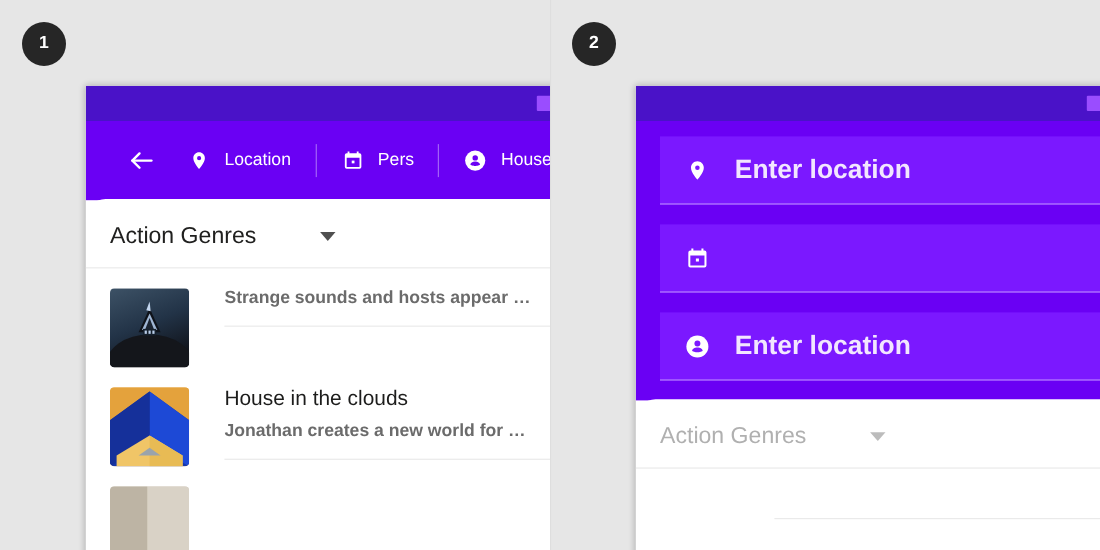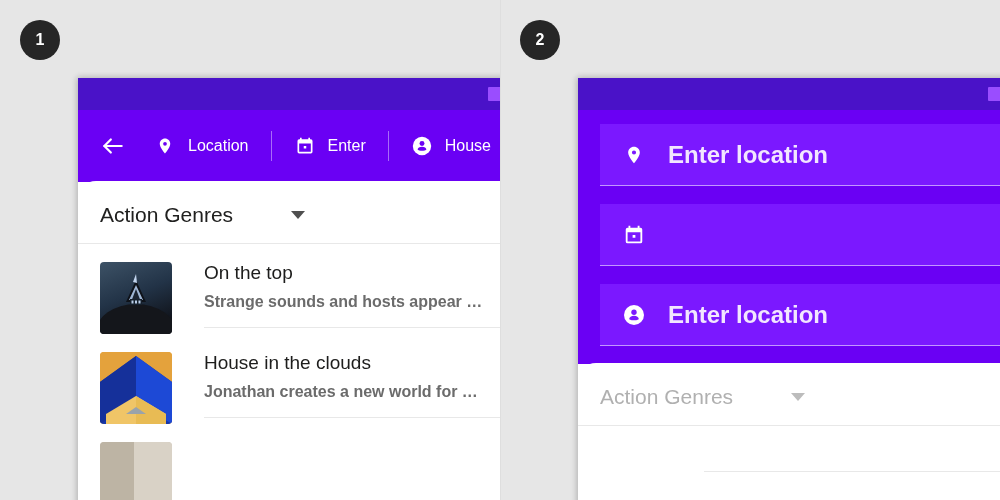--- a/index.html
+++ b/index.html
@@ -85,21 +85,21 @@
     background: #9a4dff;
     border-radius: 1px;
   }
 
   
   .toolbar {
     height: 72px;
     background: #6a00f4;
     display: flex;
     align-items: center;
-    padding-left: 20px;
+    padding-left: 36px;
     box-sizing: border-box;
   }
   .tb-back {
     width: 30px;
     height: 30px;
     display: flex;
     align-items: center;
     justify-content: center;
     margin-right: 26px;
     flex: 0 0 auto;
@@ -277,21 +277,21 @@
 
       <div class="tb-sep"></div>
 
       <div class="tb-item">
         <span class="ic">
           <svg width="20" height="20" viewBox="0 0 24 24" fill="#ffffff">
             <path d="M19 4h-1V2h-2v2H8V2H6v2H5a2 2 0 0 0-2 2v13a2 2 0 0 0 2 2h14a2 2 0 0 0 2-2V6a2 2 0 0 0-2-2zm0 15H5V9h14v10z"></path>
             <rect x="10.5" y="12" width="3" height="3"></rect>
           </svg>
         </span>
-        <span class="lbl">Enter</span>
+        <span class="lbl">Pers</span>
       </div>
 
       <div class="tb-sep"></div>
 
       <div class="tb-item">
         <span class="ic">
           <svg width="22" height="22" viewBox="0 0 24 24" fill="#ffffff">
             <circle cx="12" cy="12" r="10" fill="#ffffff"></circle>
             <circle cx="12" cy="9.3" r="2.7" fill="#6a00f4"></circle>
             <path d="M12 12.8c-2.6 0-4.8 1.4-4.8 3.1 0 .7 3.2 1.4 4.8 1.4s4.8-.7 4.8-1.4c0-1.7-2.2-3.1-4.8-3.1z" fill="#6a00f4"></path>
@@ -327,21 +327,20 @@
               <path d="M29 38 L36 23 L43 38 Z" fill="#9fb6d4"></path>
               <path d="M31 40 L36 27 L41 40 Z" fill="#1b2431"></path>
               <rect x="30" y="37" width="12" height="6" fill="#16202c"></rect>
               <rect x="31.5" y="38.5" width="2" height="3" fill="#b9cde8"></rect>
               <rect x="35" y="38.5" width="2" height="3" fill="#b9cde8"></rect>
               <rect x="38.5" y="38.5" width="2" height="3" fill="#b9cde8"></rect>
               <path d="M33 20 L36 12 L37 21 Z" fill="#c3d6ef"></path>
             </svg>
           </div>
           <div class="rowbody">
-            <div class="title">On the top</div>
             <div class="desc">Strange sounds and hosts appear …</div>
           </div>
         </div>
 
         <div class="row">
           <div class="thumb">
             <svg width="72" height="72" viewBox="0 0 72 72">
               <rect width="72" height="72" fill="#e8a033"></rect>
               <rect y="0" width="72" height="30" fill="#e4a23c"></rect>
               <path d="M0 30 L36 4 L72 30 L72 72 L0 72 Z" fill="#1636a8"></path>

